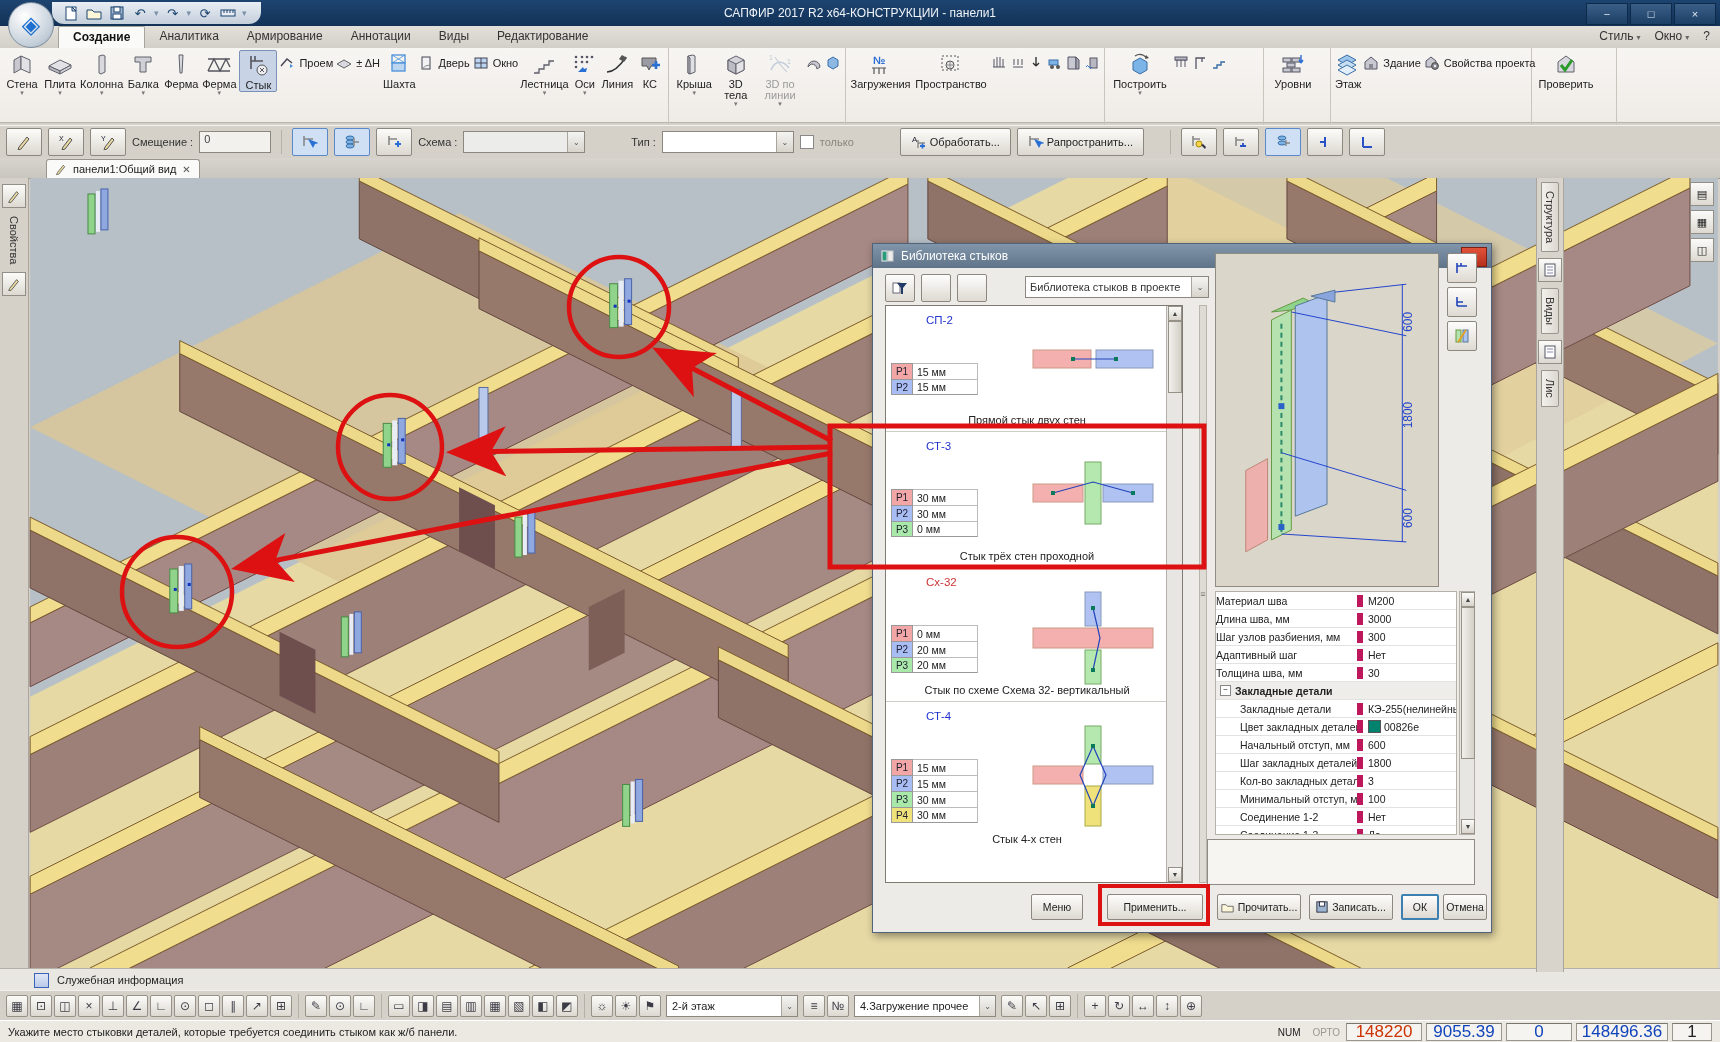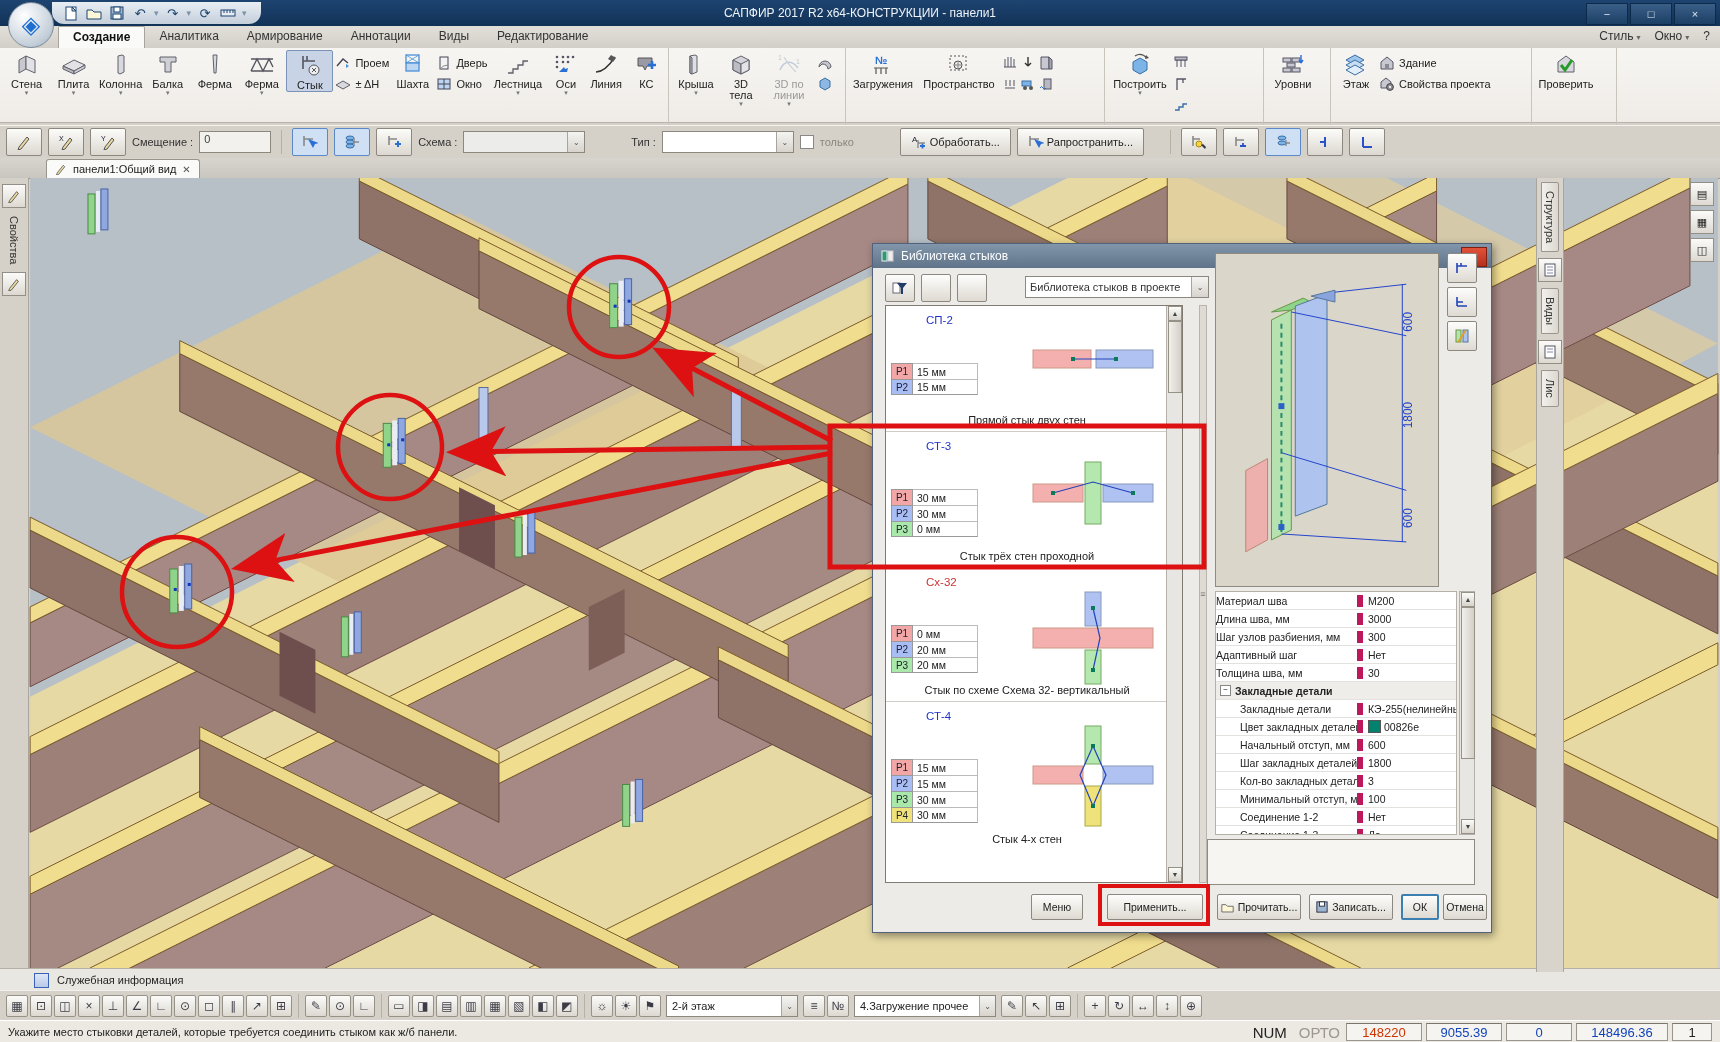--- a/index.html
+++ b/index.html
@@ -27,21 +27,21 @@
   #tabrow-right{right:10px;top:29px;display:flex;gap:14px;color:#333;font-size:12px;align-items:center;}
   .dd-arrow{font-size:8px;color:#666;margin-left:3px;}
   
   #ribbon{left:0;top:48px;width:1720px;height:74px;background:linear-gradient(#f7f5f2,#efece7);border-bottom:1px solid #b8b4ac;display:flex;}
   .rgroup{position:relative;height:74px;border-right:1px solid #c9c5bd;padding:2px 4px 14px 4px;display:flex;align-items:flex-start;gap:2px;}
   .rglabel{position:absolute;bottom:1px;left:0;right:0;text-align:center;font-size:10.5px;color:#5f5d56;}
   .rbtn{display:flex;flex-direction:column;align-items:center;width:46px;padding-top:2px;}
   .rbtn .lbl{margin-top:1px;text-align:center;line-height:11px;}
   .rbtn .dda{font-size:7px;color:#777;line-height:6px;}
   .rbtn.sel{background:#c8d4e6;border:1px solid #7a92b8;border-radius:2px;}
-  .rstack{display:flex;flex-direction:column;gap:3px;padding-top:4px;}
+  .rstack{display:flex;gap:3px;padding-top:4px;}
   .rsmall{display:flex;align-items:center;gap:4px;height:18px;white-space:nowrap;}
   .i24{width:26px;height:26px;}
   .i16{width:16px;height:16px;}
   .gray{color:#9a9a9a;}
   
   #toolbar2{left:0;top:125px;width:1720px;height:32px;background:#d5d1c9;border-top:1px solid #f4f2ee;border-bottom:1px solid #a9a59d;display:flex;align-items:center;gap:6px;padding-left:6px;}
   .tbtn{height:26px;min-width:26px;background:linear-gradient(#fcfcfa,#dcd8d0);border:1px solid #8c887f;border-radius:2px;
     display:flex;align-items:center;justify-content:center;gap:3px;padding:0 4px;}
   .tbtn.on{background:#cfe0f4;border-color:#5a88c8;}
   .tsep{width:1px;height:24px;background:#b5b1a9;margin:0 4px;}
@@ -71,22 +71,22 @@
   #servicerow{left:0;top:968px;width:1720px;height:22px;background:#e9e7e2;border-top:1px solid #b5b1a9;display:flex;align-items:center;gap:8px;padding-left:34px;}
   .svc-ic{width:13px;height:13px;border:1px solid #3a62b8;background:linear-gradient(#dfe7f6,#b9c9e8);}
   #bottombar{left:0;top:990px;width:1720px;height:30px;background:#d5d1c9;border-top:1px solid #f2f0ec;display:flex;align-items:center;gap:2px;padding-left:6px;}
   .bb{width:20px;height:20px;background:linear-gradient(#fbfbf9,#ddd9d1);border:1px solid #969288;border-radius:2px;
     display:flex;align-items:center;justify-content:center;font-size:12px;color:#3c3c46;}
   .bcombo{height:20px;border:1px solid #8c887f;background:#fff;display:flex;align-items:center;margin:0 3px;}
   .bcombo .val{padding:0 5px;color:#222;}
   .bcombo .arr{width:15px;height:100%;background:linear-gradient(#f4f4f2,#d8d4cc);border-left:1px solid #a9a59d;display:flex;align-items:center;justify-content:center;font-size:8px;color:#555;}
   #statusbar{left:0;top:1020px;width:1720px;height:22px;background:#ece9e3;border-top:1px solid #fff;display:flex;align-items:center;}
   #status-msg{padding-left:8px;flex:1;color:#222;}
-  .sind{margin:0 6px;font-size:15px;}
-  .sfield{height:16px;border:1px solid #9a968e;border-top-color:#7a766e;background:#f6f4f0;display:flex;align-items:center;justify-content:center;padding:0 6px;margin-right:4px;font-size:13px;}
+  .sind{margin:0 6px;font-size:10px;}
+  .sfield{height:16px;border:1px solid #9a968e;border-top-color:#7a766e;background:#f6f4f0;display:flex;align-items:center;justify-content:center;padding:0 6px;margin-right:4px;font-size:17px;}
   
   #dialog{left:872px;top:243px;width:618px;height:688px;background:#ecebe8;border:1px solid #51627a;
     box-shadow:2px 3px 8px rgba(0,0,0,.4);z-index:10;}
   #dlg-title{position:absolute;left:0;top:0;width:618px;height:24px;background:linear-gradient(#8296ab,#5f7389);
     display:flex;align-items:center;gap:6px;padding-left:8px;box-sizing:border-box;color:#fff;font-size:12px;}
   #dlg-close{position:absolute;right:4px;top:3px;width:24px;height:18px;background:linear-gradient(#e2523a,#b5301c);
     border:1px solid #7e1f10;color:#fff;display:flex;align-items:center;justify-content:center;font-size:11px;}
   .dbtn{position:absolute;height:26px;background:linear-gradient(#fdfdfc,#dedad2);border:1px solid #8c887f;border-radius:2px;
     display:flex;align-items:center;justify-content:center;gap:4px;font-size:10.5px;padding:0 2px;box-sizing:border-box;}
   #dlg-list{position:absolute;left:12px;top:61px;width:298px;height:578px;background:#fff;border:1px solid #7f7b73;box-sizing:border-box;}

